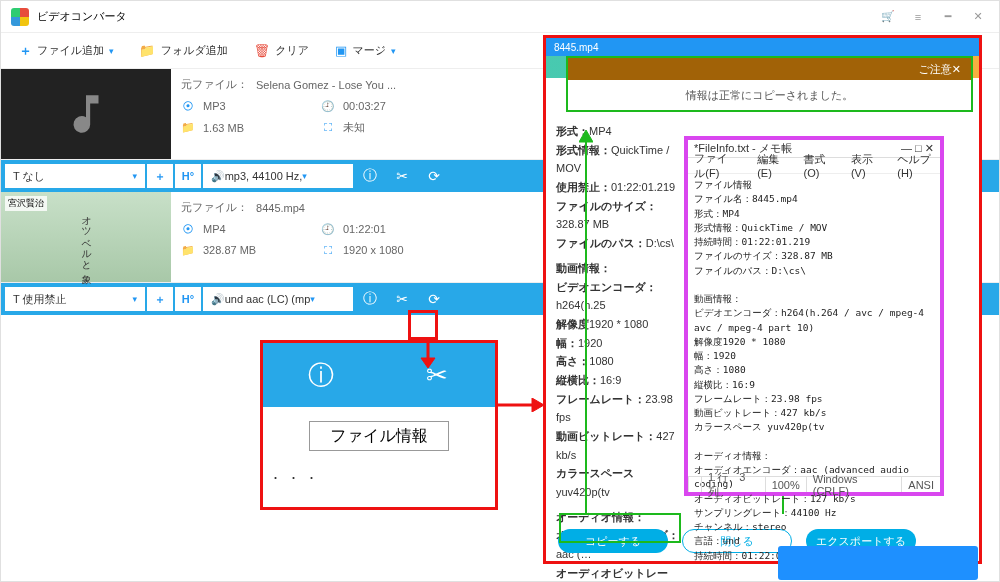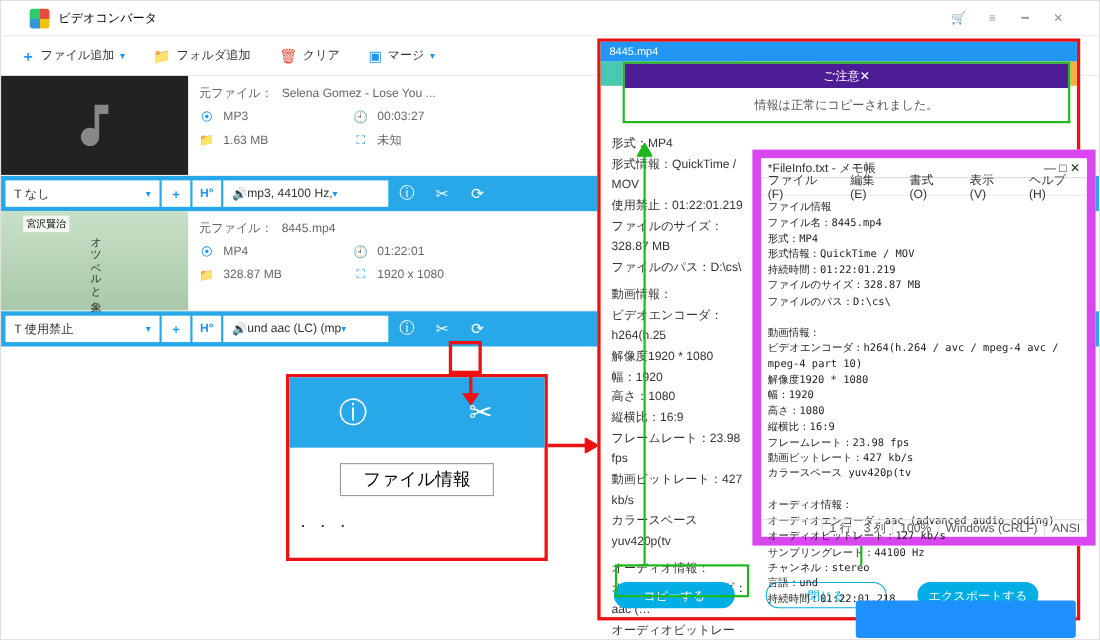--- a/index.html
+++ b/index.html
@@ -1,35 +1,35 @@
 <!DOCTYPE html>
 <html><head>
 <meta charset="utf-8">
 <style>
 *{box-sizing:border-box;margin:0;padding:0;font-family:"Meiryo","Yu Gothic",sans-serif;font-size:11px}
 body{width:1000px;height:582px;background:#fff;position:relative;overflow:hidden}
 .win{border:1px solid #e0e0e0;position:absolute;inset:0}
-.titlebar{height:32px;display:flex;align-items:center;padding:0 26px;border-bottom:1px solid #eee}
+.titlebar{height:32px;display:flex;align-items:center;padding:0 10px;border-bottom:1px solid #eee}
 .logo{width:18px;height:18px;margin-right:8px;background:conic-gradient(#e74c3c 0 90deg,#f1c40f 90deg 180deg,#3498db 180deg 270deg,#2ecc71 270deg 360deg);border-radius:3px}
 .titlebar .sp{flex:1}
 .tbi{width:22px;height:22px;margin-left:8px;display:flex;align-items:center;justify-content:center;color:#999;cursor:pointer}
 .toolbar{height:36px;display:flex;align-items:center;padding:0 8px;gap:6px;border-bottom:1px solid #eee}
 .tbtn{display:flex;align-items:center;gap:5px;padding:4px 10px;cursor:pointer;color:#333}
 .tbtn .ic{font-size:13px}
 .ic-add{color:#2196f3;font-weight:bold}
 .ic-clear{color:#e74c3c}
 .ic-merge{color:#2196f3}
 .caret{color:#2196f3;font-size:9px}
 .list{padding:0}
 .item{display:flex;border-bottom:1px solid #eee}
 .thumb{width:170px;height:90px;background:#222;display:flex;align-items:center;justify-content:center;position:relative}
 .thumb.note svg{width:50px;height:50px;fill:#888}
 .thumb.pic{background:#d4e8d4}
 .thumb.pic .picinner{width:100%;height:100%;background:linear-gradient(#c8e0c8,#a8c8a8);display:flex;align-items:center;justify-content:center;position:relative}
-.thumb .lbl{position:absolute;left:20px;top:4px;background:rgba(255,255,255,.8);font-size:9px;padding:1px 3px}
+.thumb .lbl{position:absolute;left:4px;top:4px;background:rgba(255,255,255,.8);font-size:9px;padding:1px 3px}
 .meta{flex:1;padding:8px 10px;display:flex;flex-direction:column;gap:7px}
 .mrow{display:flex;align-items:center;gap:8px;color:#666;font-family:monospace;font-size:11px}
 .mrow .mic{width:14px;height:14px;color:#2196f3;display:inline-flex;align-items:center;justify-content:center}
 .mrow .mval{min-width:110px}
 .itembar{height:32px;background:#28a8e8;display:flex;align-items:center;padding:0 4px;gap:2px}
 .ibseg{height:24px;background:#fff;display:flex;align-items:center;padding:0 8px;color:#333}
 .ibseg.sel{min-width:140px;justify-content:space-between}
 .ibseg.sel .caret{color:#2196f3}
 .ibbtn{width:26px;height:24px;background:#fff;color:#2196f3;display:flex;align-items:center;justify-content:center;cursor:pointer;font-weight:bold}
 .ibinfo{min-width:150px}
@@ -45,29 +45,29 @@
 .callout .zb{height:64px;background:#28a8e8;display:flex}
 .callout .zb .zi{flex:1;display:flex;align-items:center;justify-content:center;color:#fff;font-size:26px}
 .callout .tip{margin:14px auto 0;width:140px;height:30px;border:1px solid #999;background:#fff;display:flex;align-items:center;justify-content:center;font-size:16px}
 .callout .dots{margin-top:12px;padding-left:10px;font-size:18px;letter-spacing:4px;color:#333}
 
 .panel{position:absolute;left:543px;top:35px;right:18px;bottom:18px;background:#fff;border:3px solid #e11}
 .ph{height:18px;background:#2196f3;color:#fff;padding:0 8px;display:flex;align-items:center;font-size:10px}
 .pbanner{height:22px;background:linear-gradient(90deg,#1abc9c 0 15%,#9b59b6 15% 30%,#f1c40f 30% 45%,#e74c3c 45% 60%,#3498db 60% 75%,#2ecc71 75% 90%,#f39c12 90% 100%);opacity:.8}
 .pbody{padding:6px 10px 4px;position:relative}
 .notice{border:2px solid #1db91d;margin:-22px 6px 4px 20px;background:#fff;position:relative}
-.notice .nh{background:#4c1d95;color:#fff;height:22px;display:flex;align-items:center;padding:0 10px;justify-content:center}
+.notice .nh{background:#a16207;color:#fff;height:22px;display:flex;align-items:center;padding:0 10px;justify-content:flex-end}
 .notice .nb{height:30px;display:flex;align-items:center;justify-content:center;color:#555}
 .kv{font-size:11px;line-height:1.7;color:#333;font-family:"Meiryo",sans-serif}
-.kv b{font-weight:normal}
-.pbtns{position:absolute;left:12px;right:12px;bottom:8px;display:flex;gap:28px;justify-content:flex-start}
+.kv b{font-weight:bold}
+.pbtns{position:absolute;left:12px;right:12px;bottom:8px;display:flex;gap:14px;justify-content:flex-start}
 .pbtn{flex:0 0 110px;height:24px;border-radius:12px;display:flex;align-items:center;justify-content:center;color:#fff;background:#00aee6;cursor:pointer;font-size:11px}
 .pbtn.outline{background:#fff;color:#00aee6;border:1px solid #00aee6}
 
-.notepad{position:absolute;left:684px;top:136px;width:312px;height:360px;border:8px solid #d946ef;background:#fff}
+.notepad{position:absolute;left:684px;top:136px;width:260px;height:360px;border:4px solid #d946ef;background:#fff}
 .np-tb{height:18px;background:#fff;border-bottom:1px solid #ddd;display:flex;align-items:center;padding:0 6px;font-size:9px;justify-content:space-between;color:#333}
 .np-menu{height:16px;display:flex;gap:19px;padding:0 6px;font-size:9px;color:#333;align-items:center;border-bottom:1px solid #eee}
 .np-body{padding:4px 6px;font-size:9.5px;line-height:1.5;color:#222;font-family:"MS Gothic",monospace;white-space:pre-line}
 .np-status{position:absolute;bottom:0;left:0;right:0;height:16px;border-top:1px solid #ddd;display:flex;font-size:8px;color:#555}
 .np-status div{border-left:1px solid #ddd;padding:0 6px;display:flex;align-items:center}
 .bigbtn{position:absolute;right:22px;bottom:2px;width:200px;height:34px;background:#1e90ff;border-radius:3px}
 svg.arr{stroke:#e11;fill:#e11}
 svg.arrg{stroke:#1db91d;fill:#1db91d}
 </style>
 </head>

